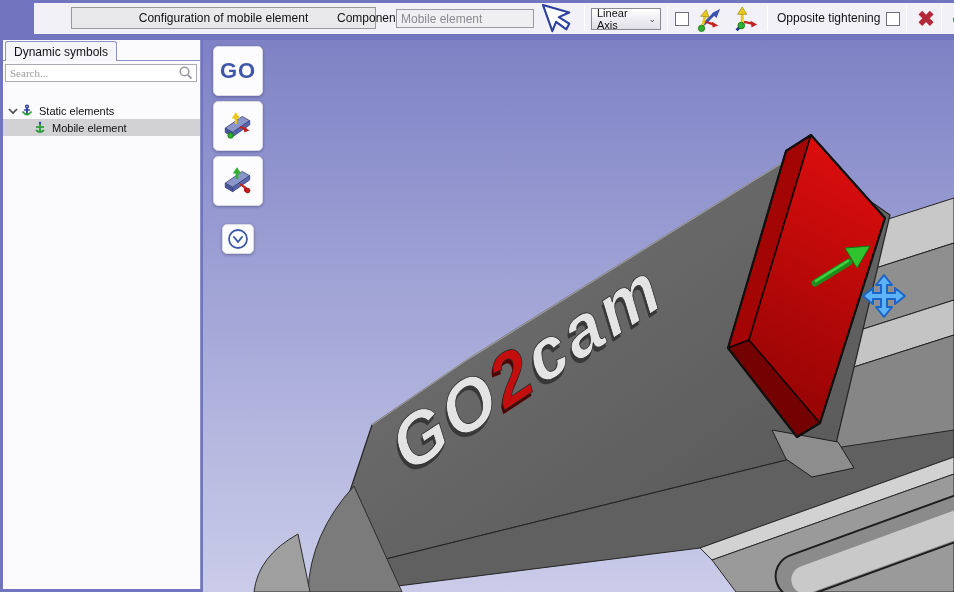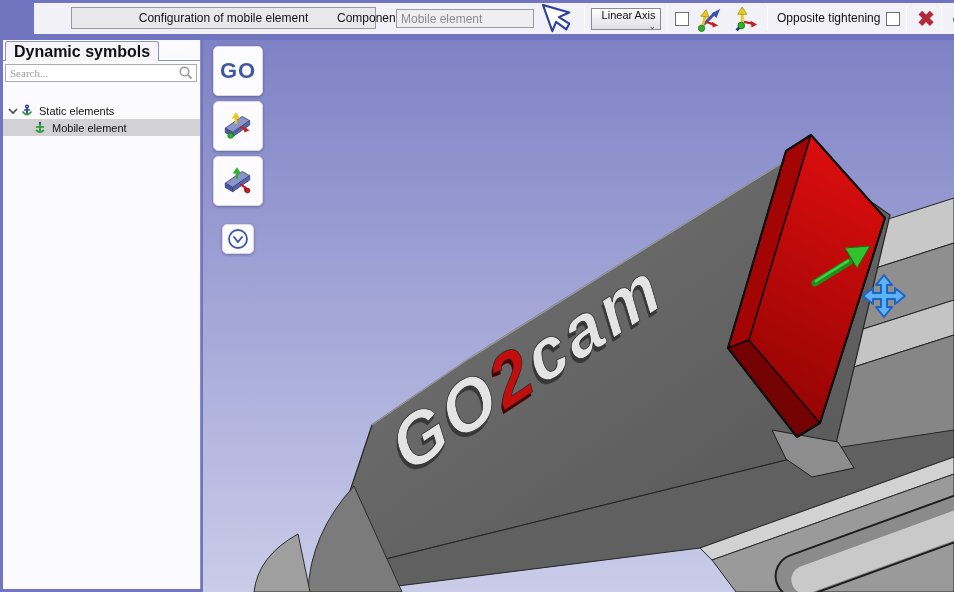--- a/index.html
+++ b/index.html
@@ -10,37 +10,37 @@
   .toolbar{position:absolute;left:3px;top:3px;width:948px;height:31px;background:#f1f1f7;margin-left:31px;}
   .toolbar *{box-sizing:border-box;}
   .cfg-btn{position:absolute;left:37px;top:4px;width:305px;height:22px;background:#e9e9ec;
     border:1px solid #98989f;font-size:12px;color:#111;display:flex;align-items:center;justify-content:center;}
   .lbl{position:absolute;font-size:12px;color:#111;line-height:31px;white-space:nowrap;}
   .component-input{position:absolute;left:362px;top:6px;width:138px;height:19px;background:#efeff1;
     border:1px solid #9a9aa2;color:#8b8b90;font-size:12px;padding:0 4px;font-family:"Liberation Sans",sans-serif;}
   .tb-sep{position:absolute;top:3px;width:1px;height:25px;background:#b9b9c8;border-right:1px solid #fff;}
   .pointer-wrap{position:absolute;left:505px;top:1px;width:38px;height:30px;}
   .combo{position:absolute;left:557px;top:5px;width:70px;height:22px;border:1px solid #8a8a94;
-    background:linear-gradient(#ffffff,#dfdfe6);font-size:11px;color:#111;display:flex;align-items:center;padding-left:5px;flex-direction:column;}
+    background:linear-gradient(#ffffff,#dfdfe6);font-size:11px;color:#111;display:flex;align-items:center;padding-left:5px;}
   .combo .arrow{margin-left:auto;margin-right:4px;color:#555;font-size:9px;}
   .chk{position:absolute;width:14px;height:14px;background:#fff;border:1px solid #6f6f78;top:9px;}
   .icon-btn{position:absolute;top:2px;width:32px;height:28px;display:flex;align-items:center;justify-content:center;}
   .x-btn,.ok-btn{position:absolute;top:2px;width:28px;height:27px;display:flex;align-items:center;justify-content:center;
     font-weight:bold;cursor:default;}
   .x-btn{left:878px;color:#b2293a;font-size:21px;}
   .ok-btn{left:912px;color:#2f9e44;font-size:22px;}
 
   
   .sidebar{position:absolute;left:3px;top:40px;width:197px;height:549px;background:#fbfbfd;
     border-right:1px solid #8d91c6;}
   .sidebar *{box-sizing:border-box;}
   .tab-strip{position:absolute;left:0;top:0;width:100%;height:21px;border-bottom:1px solid #8d91c6;}
   .tab{position:absolute;left:2px;top:1px;height:20px;padding:0 8px;background:#f5f5fa;
     border:1px solid #8d91c6;border-bottom:none;border-radius:3px 3px 0 0;
-    font-size:16px;font-weight:bold;color:#111;display:flex;align-items:center;}
+    font-size:12px;font-weight:normal;color:#111;display:flex;align-items:center;}
   .search-box{position:absolute;left:2px;top:24px;width:192px;height:18px;border:1px solid #aaaab6;background:#fff;
     display:flex;align-items:center;}
   .search-box input{flex:1;border:none;outline:none;font-size:11px;color:#444;padding:0 4px;background:transparent;
     font-family:Liberation Serif, serif;}
   .search-box input::placeholder{color:#9a9aa0;}
   .search-ic{width:16px;height:16px;margin-right:2px;}
   .tree{position:absolute;left:0;top:62px;width:100%;}
   .tree-row{height:17px;display:flex;align-items:center;font-size:11px;color:#111;white-space:nowrap;}
   .tree-row.selected{background:#d2d2d4;}
   .tw{width:12px;margin-left:5px;display:flex;}

